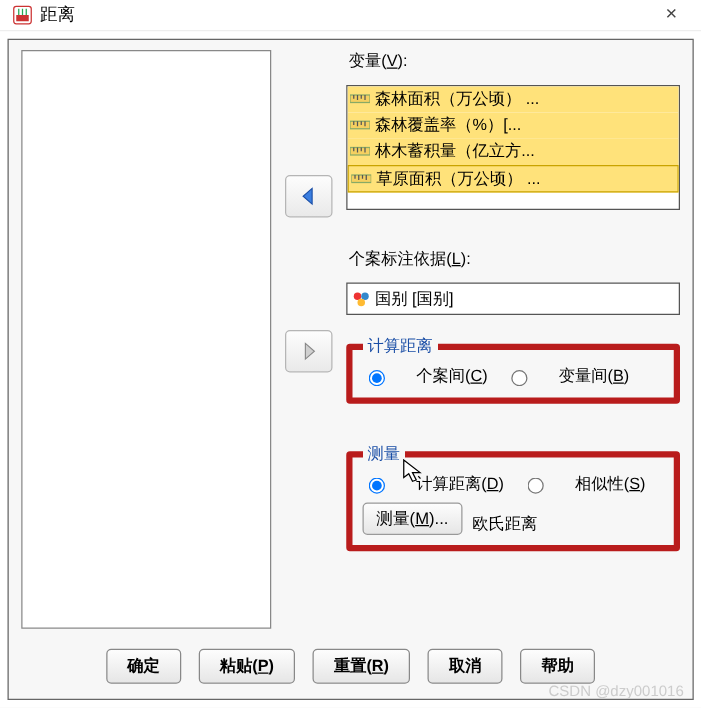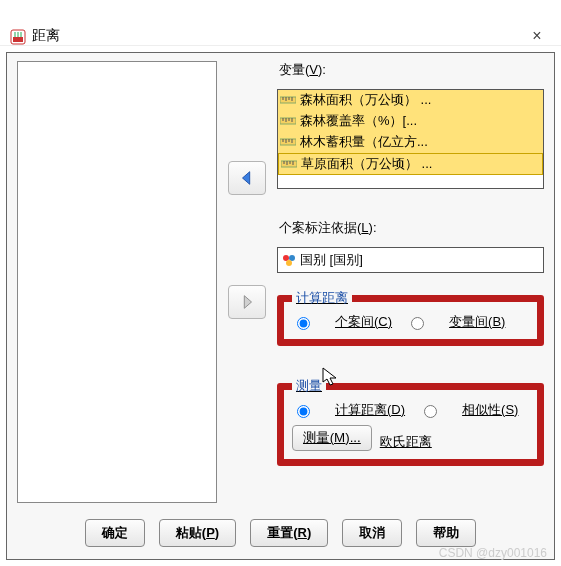--- a/index.html
+++ b/index.html
@@ -7,23 +7,23 @@
     margin: 0;
     font-family: "Microsoft YaHei", Arial, sans-serif;
     font-size: 13px;
     background: #fff;
     width: 561px;
     height: 566px;
     display: flex;
     flex-direction: column;
   }
   .titlebar {
-    height: 46px;
-    display: flex;
-    align-items: flex-end;
+    height: 25px;
+    display: flex;
+    align-items: center;
     padding: 0 10px;
     border-bottom: 1px solid #eee;
   }
   .titlebar .icon {
     width: 16px; height: 16px;
     margin-right: 6px;
   }
   .titlebar .icon svg { width:16px; height:16px; }
   .titlebar .title { flex: 1; font-size: 14px; }
   .titlebar .close {
@@ -95,25 +95,24 @@
     background:#fff;
     border:1px solid #555;
     height: 26px;
     display:flex;
     align-items:center;
     padding:0 3px;
   }
   .color-icon{ width:16px; height:16px; margin-right:3px; }
   .color-icon svg{ width:16px; height:16px; }
   fieldset {
-    border:7px solid #b91c1c;
+    border:5px solid #b91c1c;
     border-radius:3px;
     padding: 6px 8px 8px 8px;
     margin:0;
-    text-decoration:underline;
   }
   legend { color:#1a4ea6; padding:0 4px; }
   .radio-row { display:flex; gap:14px; align-items:center; }
   .radio-row label { display:flex; align-items:center; gap:22px; cursor:pointer; }
   .measure-row { display:flex; align-items:flex-end; gap:8px; margin-top:6px; }
   .measure-btn {
     background: linear-gradient(#fdfdfd,#e6e6e6);
     border:1px solid #999;
     border-radius:4px;
     padding:3px 10px;

